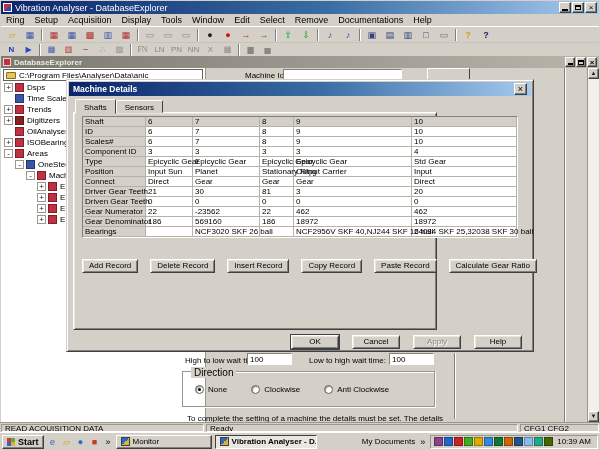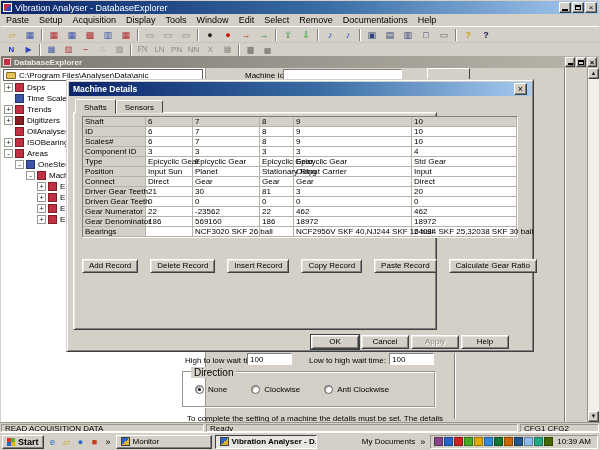--- a/index.html
+++ b/index.html
@@ -73,21 +73,21 @@
     border:1px solid;border-color:#fff #404040 #404040 #fff;box-shadow:inset 1px 1px 0 #e8e6e0,inset -1px -1px 0 #808080}
   .mtable{position:absolute;left:8px;top:3px;width:436px;background:#fff;border:1px solid;border-color:#808080 #fff #fff #808080}
   .trow{display:grid;grid-template-columns:63px 47px 67px 34px 118px 105px;background:#fff}
   .tcell{height:10px;font-size:8px;line-height:9px;padding:0 2px;border-right:1px solid #b6b2aa;border-bottom:1px solid #b6b2aa;white-space:nowrap;overflow:visible}
   .tcell.lbl{background:#d4d0c8}
   .thead .tcell{background:#d4d0c8}
   .btn{background:#d4d0c8;border:1px solid;border-color:#fff #404040 #404040 #fff;box-shadow:inset 1px 1px 0 #e8e6e0,inset -1px -1px 0 #808080;
     font-size:8px;height:14px;line-height:12px;padding:0 6px;text-align:center;white-space:nowrap}
   .record-row{position:absolute;left:8px;right:6px;top:146px;display:flex;gap:12px;align-items:center}
   .btn.calc{margin-left:auto}
-  .action-row{position:absolute;right:24px;top:255px;display:flex;gap:2px}
+  .action-row{position:absolute;right:11px;top:255px;display:flex;gap:13px}
   .btn.act{min-width:48px}
   .btn.default{box-shadow:0 0 0 1px #404040,inset 1px 1px 0 #e8e6e0,inset -1px -1px 0 #808080}
   .btn.disabled{color:#8a8880;text-shadow:1px 1px 0 #fff}
   
   .statusbar{position:absolute;left:0;right:0;top:422px;height:10px;display:flex;gap:2px;padding:1px 1px 0;background:#d4d0c8;border-top:1px solid #9a968c;font-size:8px}
   .sb-pane{border:1px solid;border-color:#9a968c #fff #fff #9a968c;line-height:7px;padding:0 3px;overflow:hidden;white-space:nowrap}
   .sb-left{flex:1}.sb-mid{width:203px}.sb-right{width:79px}
   
   .taskbar{position:absolute;left:0;right:0;top:432px;height:18px;background:#d4d0c8;border-top:1px solid #fff;display:flex;align-items:center;gap:3px;padding:0 2px;font-size:8px}
   .start-btn{height:14px;display:flex;align-items:center;gap:3px;padding:0 4px;font-weight:bold;font-size:9px;background:#d4d0c8;
@@ -118,21 +118,21 @@
           <span class="mini-bar"></span>
         </div>
       <div class="wbtn">
           <span class="rest-box"></span>
         </div>
       <div class="wbtn">×</div>
     </div>
   </div>
 
   <div class="menubar" id="menubar">
-      <div class="menu-item">Paste</div>
+      <div class="menu-item">Ring</div>
       <div class="menu-item">Setup</div>
       <div class="menu-item">Acquisition</div>
       <div class="menu-item">Display</div>
       <div class="menu-item">Tools</div>
       <div class="menu-item">Window</div>
       <div class="menu-item">Edit</div>
       <div class="menu-item">Select</div>
       <div class="menu-item">Remove</div>
       <div class="menu-item">Documentations</div>
       <div class="menu-item">Help</div>

